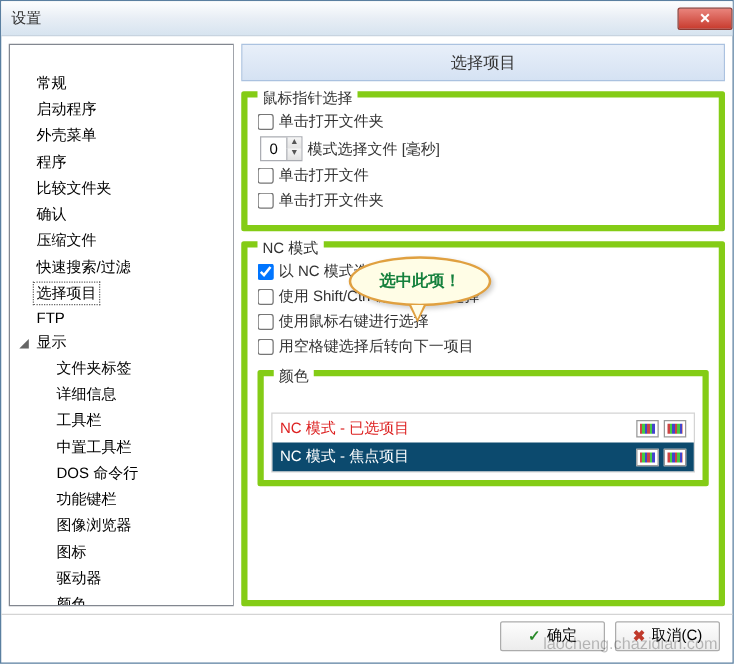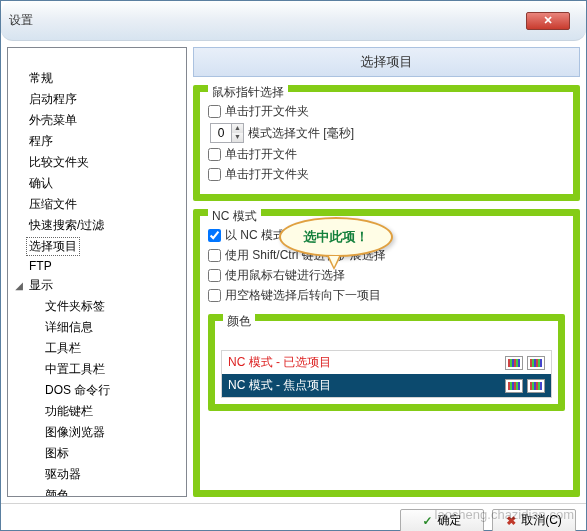--- a/index.html
+++ b/index.html
@@ -1,33 +1,33 @@
 <!DOCTYPE html>
 <html><head>
 <meta charset="utf-8">
 <style>
 * { box-sizing: border-box; margin: 0; padding: 0; font-family: "Microsoft YaHei", SimSun, sans-serif; font-size: 12px; }
 body { background: #fff; }
 .window { width: 587px; height: 531px; border: 1px solid #5a7fa0; background: #fff; position: relative; }
-.titlebar { height: 40px; background: linear-gradient(#fdfefe, #e8eef5 50%, #d7e4f0); display: flex; align-items: center; padding: 0 16px 0 8px; border-bottom: 1px solid #c8d4e0; border-radius: 12px; }
+.titlebar { height: 28px; background: linear-gradient(#fdfefe, #e8eef5 50%, #d7e4f0); display: flex; align-items: center; padding: 0 0 0 8px; border-bottom: 1px solid #c8d4e0; }
 .titlebar .title { flex: 1; color: #333; font-size: 12px; }
 .close-btn { width: 44px; height: 18px; background: linear-gradient(#e9847c, #c83b2e); border: 1px solid #8c3a33; border-radius: 2px; color: #fff; display: flex; align-items: center; justify-content: center; cursor: pointer; font-size: 11px; font-weight: bold; }
 .body { display: flex; height: 462px; padding: 6px; gap: 6px; }
 .tree { width: 180px; border: 1px solid #828790; overflow: auto; padding: 20px 0; background: #fff; }
 .tree ul { list-style: none; }
 .tree > ul { padding-left: 4px; }
 .tree li { position: relative; }
 .tree .node { display: flex; align-items: center; padding: 1px 2px 1px 0; cursor: pointer; white-space: nowrap; }
 .tree .toggle { width: 14px; text-align: center; color: #666; font-size: 10px; display: inline-block; }
 .tree .label { padding: 1px 3px; }
 .tree .selected .label { border: 1px dotted #666; padding: 0 2px; }
 .tree ul ul { padding-left: 16px; }
 .content { flex: 1; display: flex; flex-direction: column; gap: 6px; position: relative; }
 .header-panel { background: linear-gradient(#e8eff9, #d5e2f3); border: 1px solid #abc2e0; text-align: center; padding: 5px 0; font-size: 13px; color: #333; }
-.fieldset { border: 7px solid #84cc16; border-radius: 2px; padding: 8px 8px 8px 8px; position: relative; margin-top: 2px; }
+.fieldset { border: 5px solid #84cc16; border-radius: 2px; padding: 8px 8px 8px 8px; position: relative; margin-top: 2px; }
 .fieldset .legend { position: absolute; top: -8px; left: 8px; background: #fff; padding: 0 4px; font-size: 12px; color: #333; }
 .row { display: flex; align-items: center; gap: 4px; margin: 3px 0; }
 .row input[type=checkbox] { width: 13px; height: 13px; }
 .spinner { width: 34px; height: 20px; border: 1px solid #abadb3; display: inline-flex; align-items: center; }
 .spinner .val { flex: 1; text-align: center; }
 .spinner .btns { display: flex; flex-direction: column; }
 .spinner .btns span { width: 12px; height: 9px; border-left: 1px solid #abadb3; background: linear-gradient(#f5f5f5,#e2e2e2); font-size: 7px; line-height: 8px; text-align: center; cursor: pointer; color: #555; }
 .inner-label { font-size: 12px; color: #333; }
 .colors { border: 1px solid #d4d4d4; margin-top: 23px; }
 .color-row { display: flex; align-items: center; justify-content: space-between; padding: 3px 6px; }

